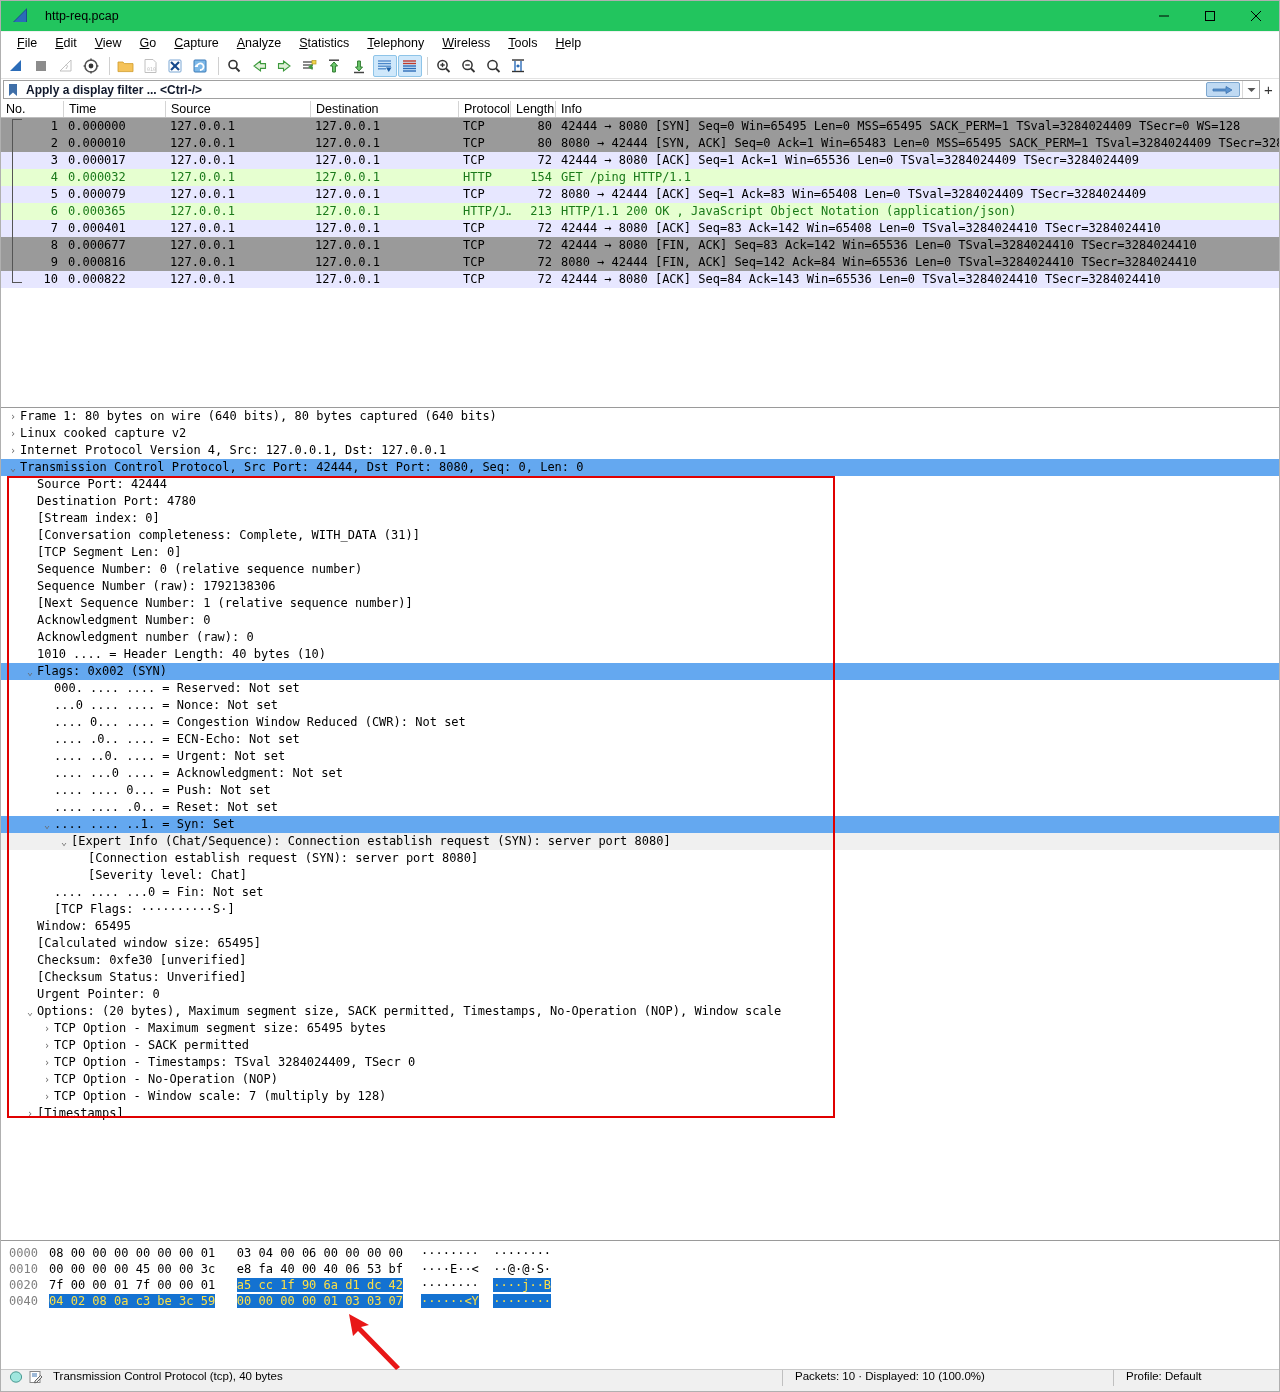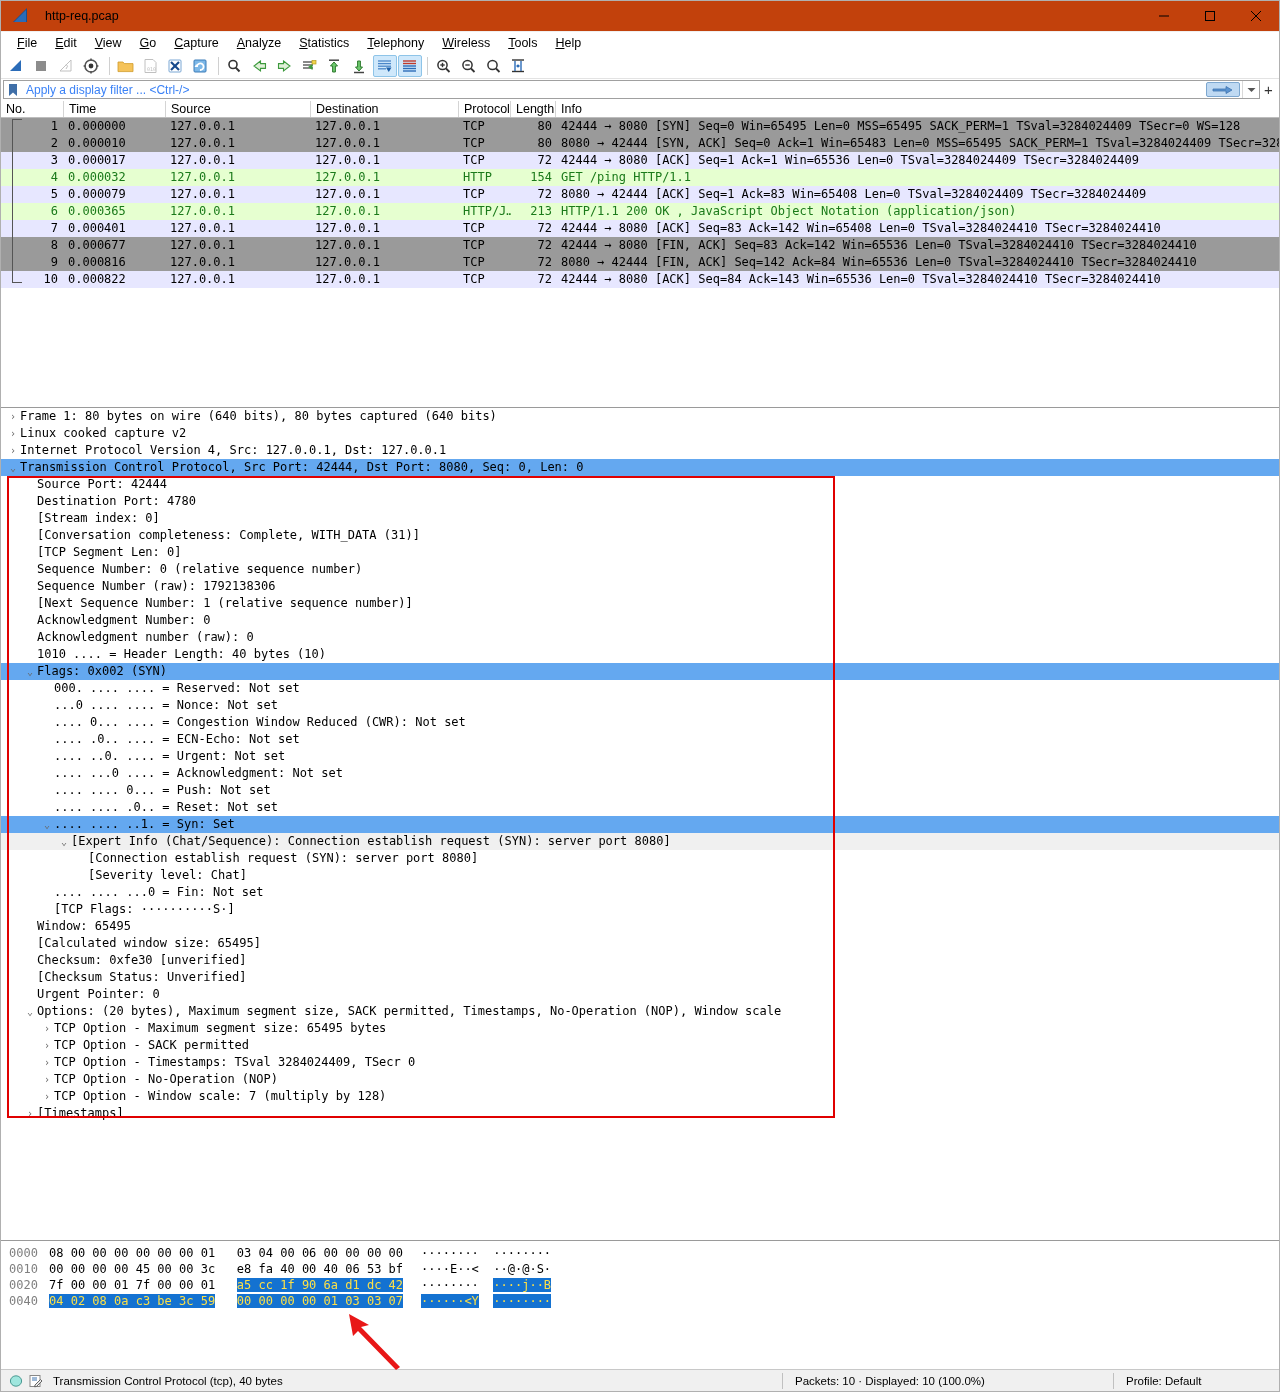--- a/index.html
+++ b/index.html
@@ -18,21 +18,21 @@
     width: 1280px; height: 1392px;
     display: flex; flex-direction: column;
     border: 1px solid #b0b0b0;
     background: #ffffff;
   }
 
   
   .titlebar {
     height: 31px; min-height: 31px;
     display: flex; align-items: center;
-    background: #c2410c;
+    background: #22c55e;
     border-bottom: 1px solid #f0f0f0;
   }
   .title-icon {
     width: 26px; height: 20px; margin-left: 10px; margin-right: 8px;
     position: relative;
   }
   .title-icon svg { display: block; }
   .title-text { font-size: 12.5px; color: #000; flex: 1; }
   .win-btns { display: flex; height: 31px; }
   .win-btn {
@@ -93,24 +93,24 @@
     background: #ffffff;
     height: 19px;
   }
   .filter-bookmark {
     width: 18px; height: 17px;
     display: flex; align-items: center; justify-content: center;
   }
   .filter-placeholder {
     flex: 1;
     font-size: 12px;
-    color: #3b82f6;
+    color: #0f172a;
     padding-left: 4px;
     font-family: "Liberation Sans", sans-serif;
-    white-space: nowrap; overflow: hidden;
+    white-space: nowrap; overflow: hidden; font-weight: bold;
   }
   .filter-apply {
     width: 34px; height: 15px; margin-right: 2px;
     background: #bfd9f2;
     border: 1px solid #7da7cf;
     border-radius: 2px;
     display: flex; align-items: center; justify-content: center;
   }
   .filter-drop {
     width: 17px; height: 17px;
@@ -223,21 +223,21 @@
   .arrow-annot {
     position: absolute;
     left: 330px; top: 1308px;
     width: 90px; height: 62px;
     pointer-events: none;
   }
 
   
   .statusbar {
     height: 22px; min-height: 22px;
-    display: flex; align-items: center;
+    display: flex; align-items: flex-start;
     background: #f0f0f0;
     border-top: 1px solid #c8c8c8;
     font-size: 11.5px;
   }
   .sb-icon { margin-left: 8px; display: flex; align-items: center; }
   .sb-text { margin-left: 10px; flex: 1; white-space: nowrap; }
   .sb-sep { width: 1px; height: 16px; background: #c0c0c0; }
   .sb-mid { width: 330px; padding-left: 12px; white-space: nowrap; }
   .sb-right { width: 165px; padding-left: 12px; white-space: nowrap; }
 </style>

